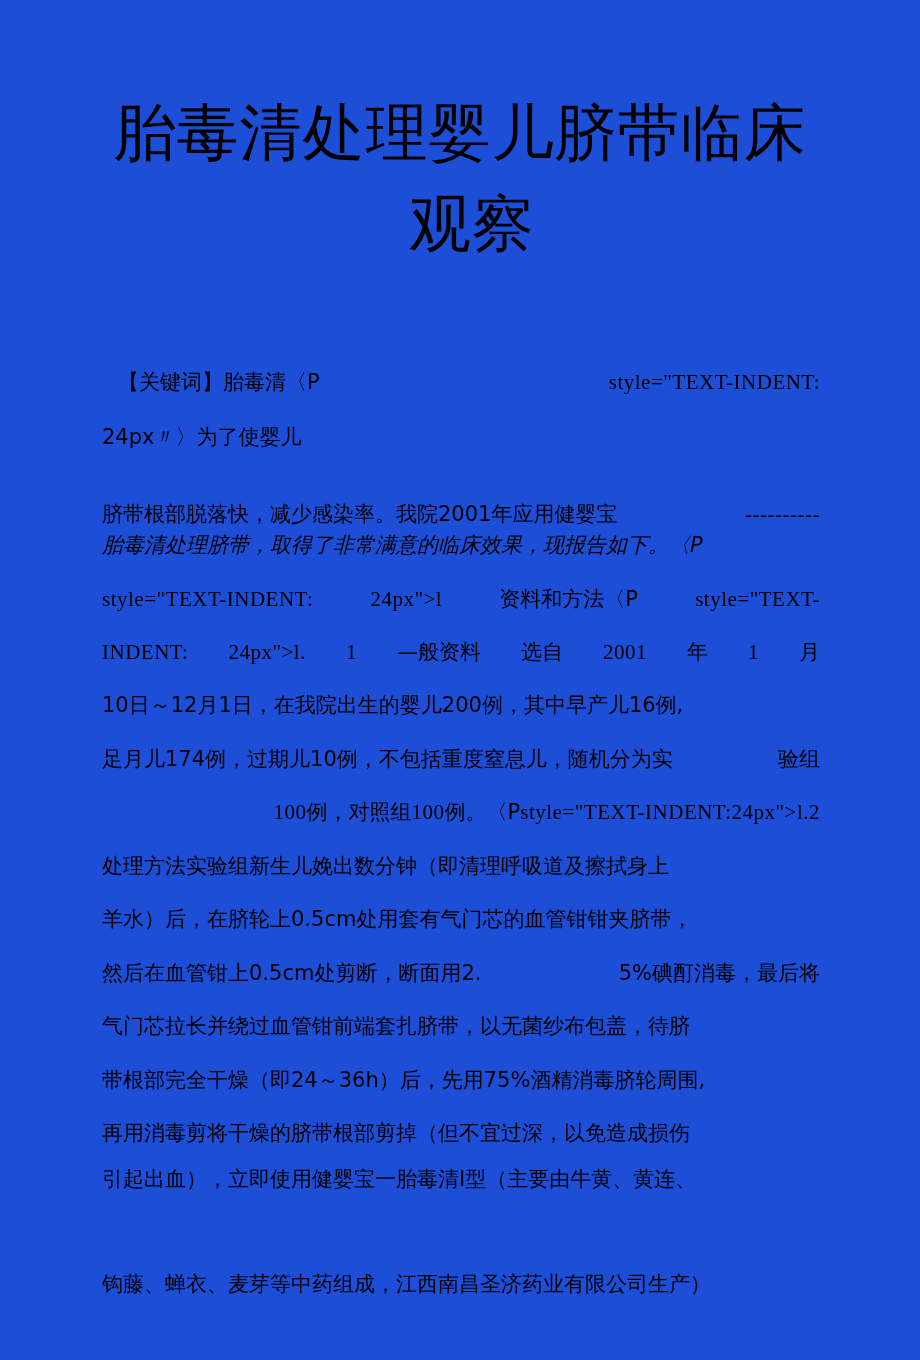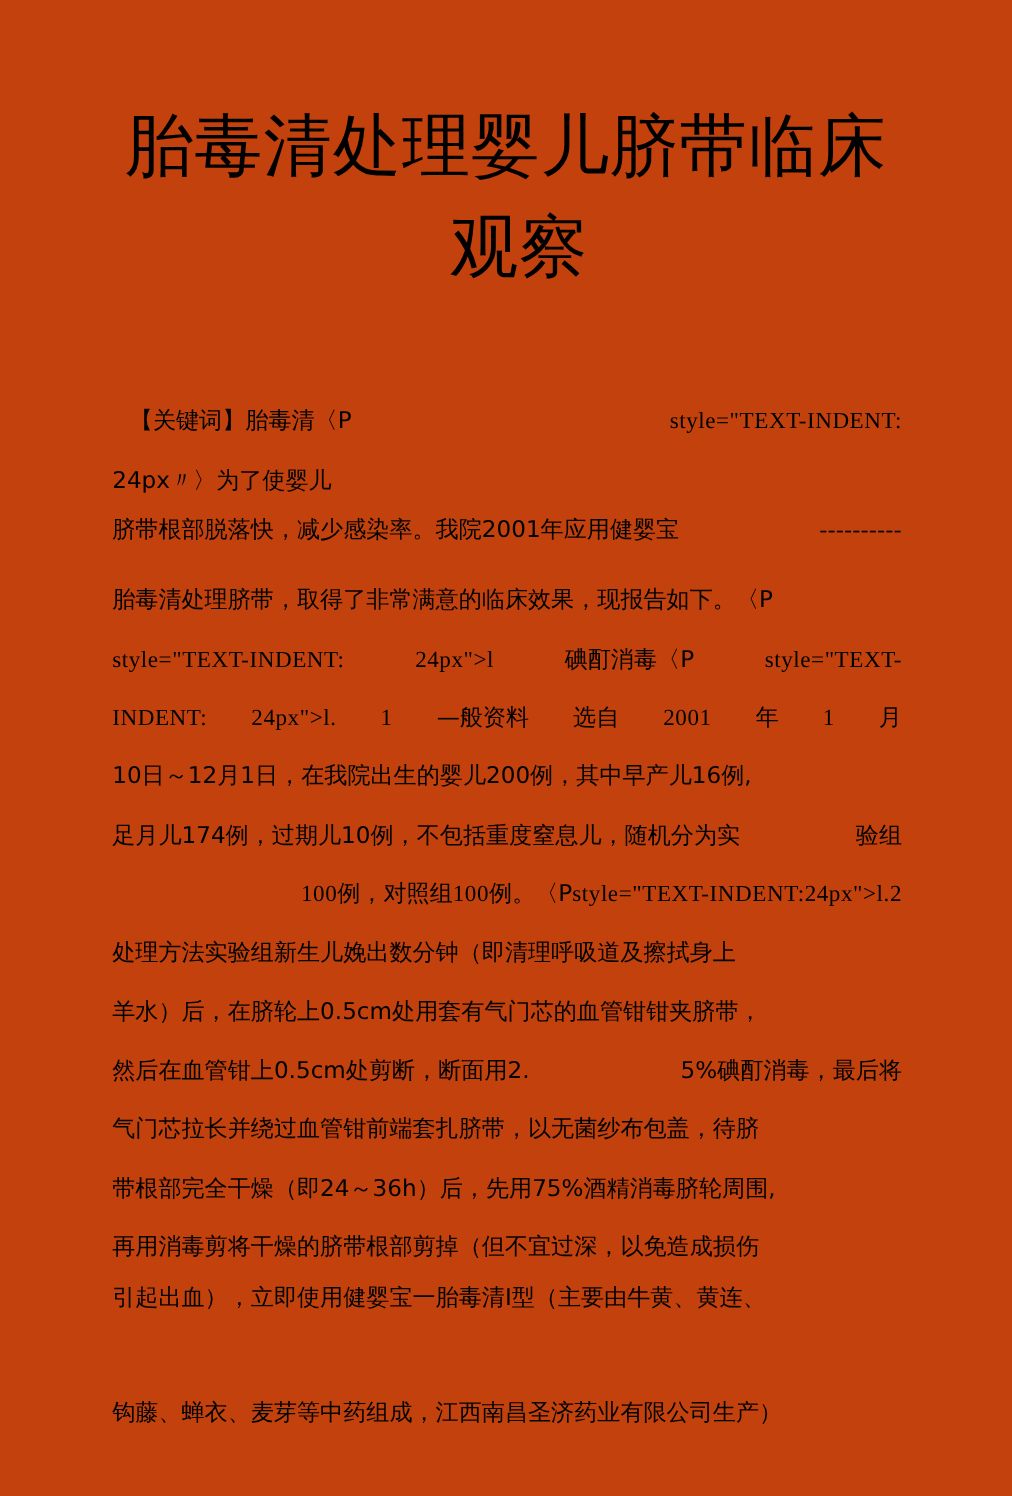--- a/index.html
+++ b/index.html
@@ -13,21 +13,21 @@
       position: relative;
       overflow: hidden;
       color: #000000;
       font-family: "DejaVu Sans", "Liberation Sans", sans-serif;
     }
     .page {
       position: absolute;
       left: 0; top: 0;
       width: 920px;
       height: 1360px;
-      background: #c2410c;
+      background: #1d4ed8;
     }
     .title {
       position: absolute;
       left: 0;
       width: 920px;
       text-align: center;
       font-size: 62px;
       font-weight: 500;
       letter-spacing: 1px;
       line-height: 1;
@@ -67,33 +67,33 @@
 
   <div class="line justify" style="top:367px; left:118px; width:702px;">
     <span class="seg">【关键词】胎毒清〈P</span>
     <span class="seg mono">style="TEXT-INDENT:</span>
   </div>
 
   <div class="line" style="top:422px;text-align:right;">
     <span class="seg">24px〃〉为了使婴儿</span>
   </div>
 
-  <div class="line justify" style="top:466px;">
+  <div class="line justify" style="top:499px;">
     <span class="seg">脐带根部脱落快，减少感染率。我院2001年应用健婴宝</span>
     <span class="seg mono">----------</span>
   </div>
 
-  <div class="line" style="top:530px;">
+  <div class="line" style="top:530px;font-style:italic;">
     <span class="seg">胎毒清处理脐带，取得了非常满意的临床效果，现报告如下。〈P</span>
   </div>
 
   <div class="line justify" style="top:584px;">
     <span class="seg mono">style="TEXT-INDENT:</span>
     <span class="seg mono">24px"&gt;l</span>
-    <span class="seg">碘酊消毒〈P</span>
+    <span class="seg">资料和方法〈P</span>
     <span class="seg mono">style="TEXT-</span>
   </div>
 
   <div class="line justify" style="top:637px;">
     <span class="seg mono">INDENT:</span>
     <span class="seg mono">24px"&gt;l.</span>
     <span class="seg mono">1</span>
     <span class="seg">—般资料</span>
     <span class="seg">选自</span>
     <span class="seg mono">2001</span>

